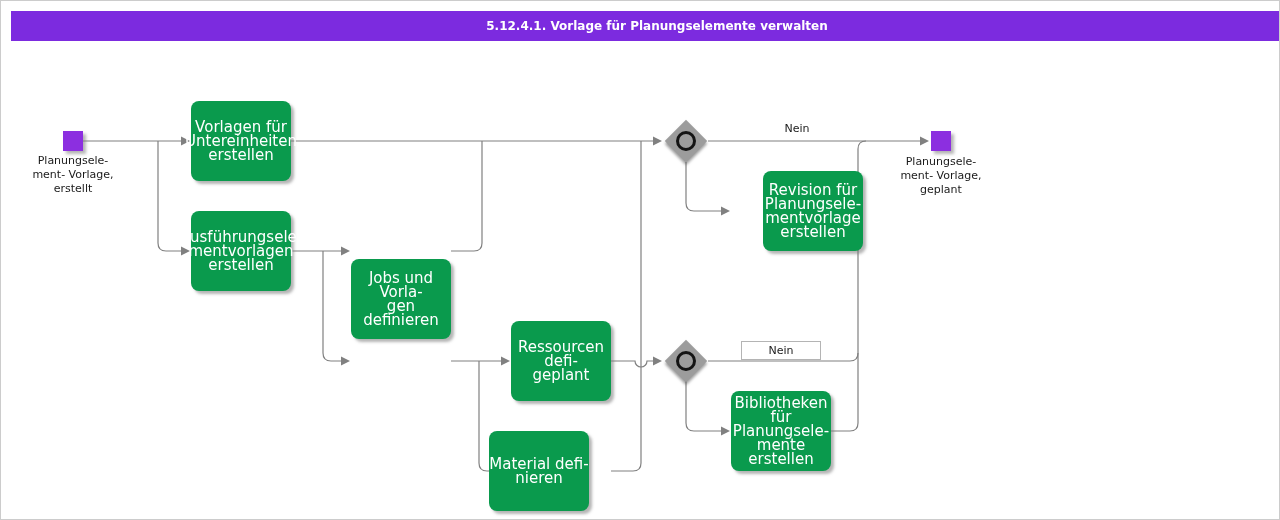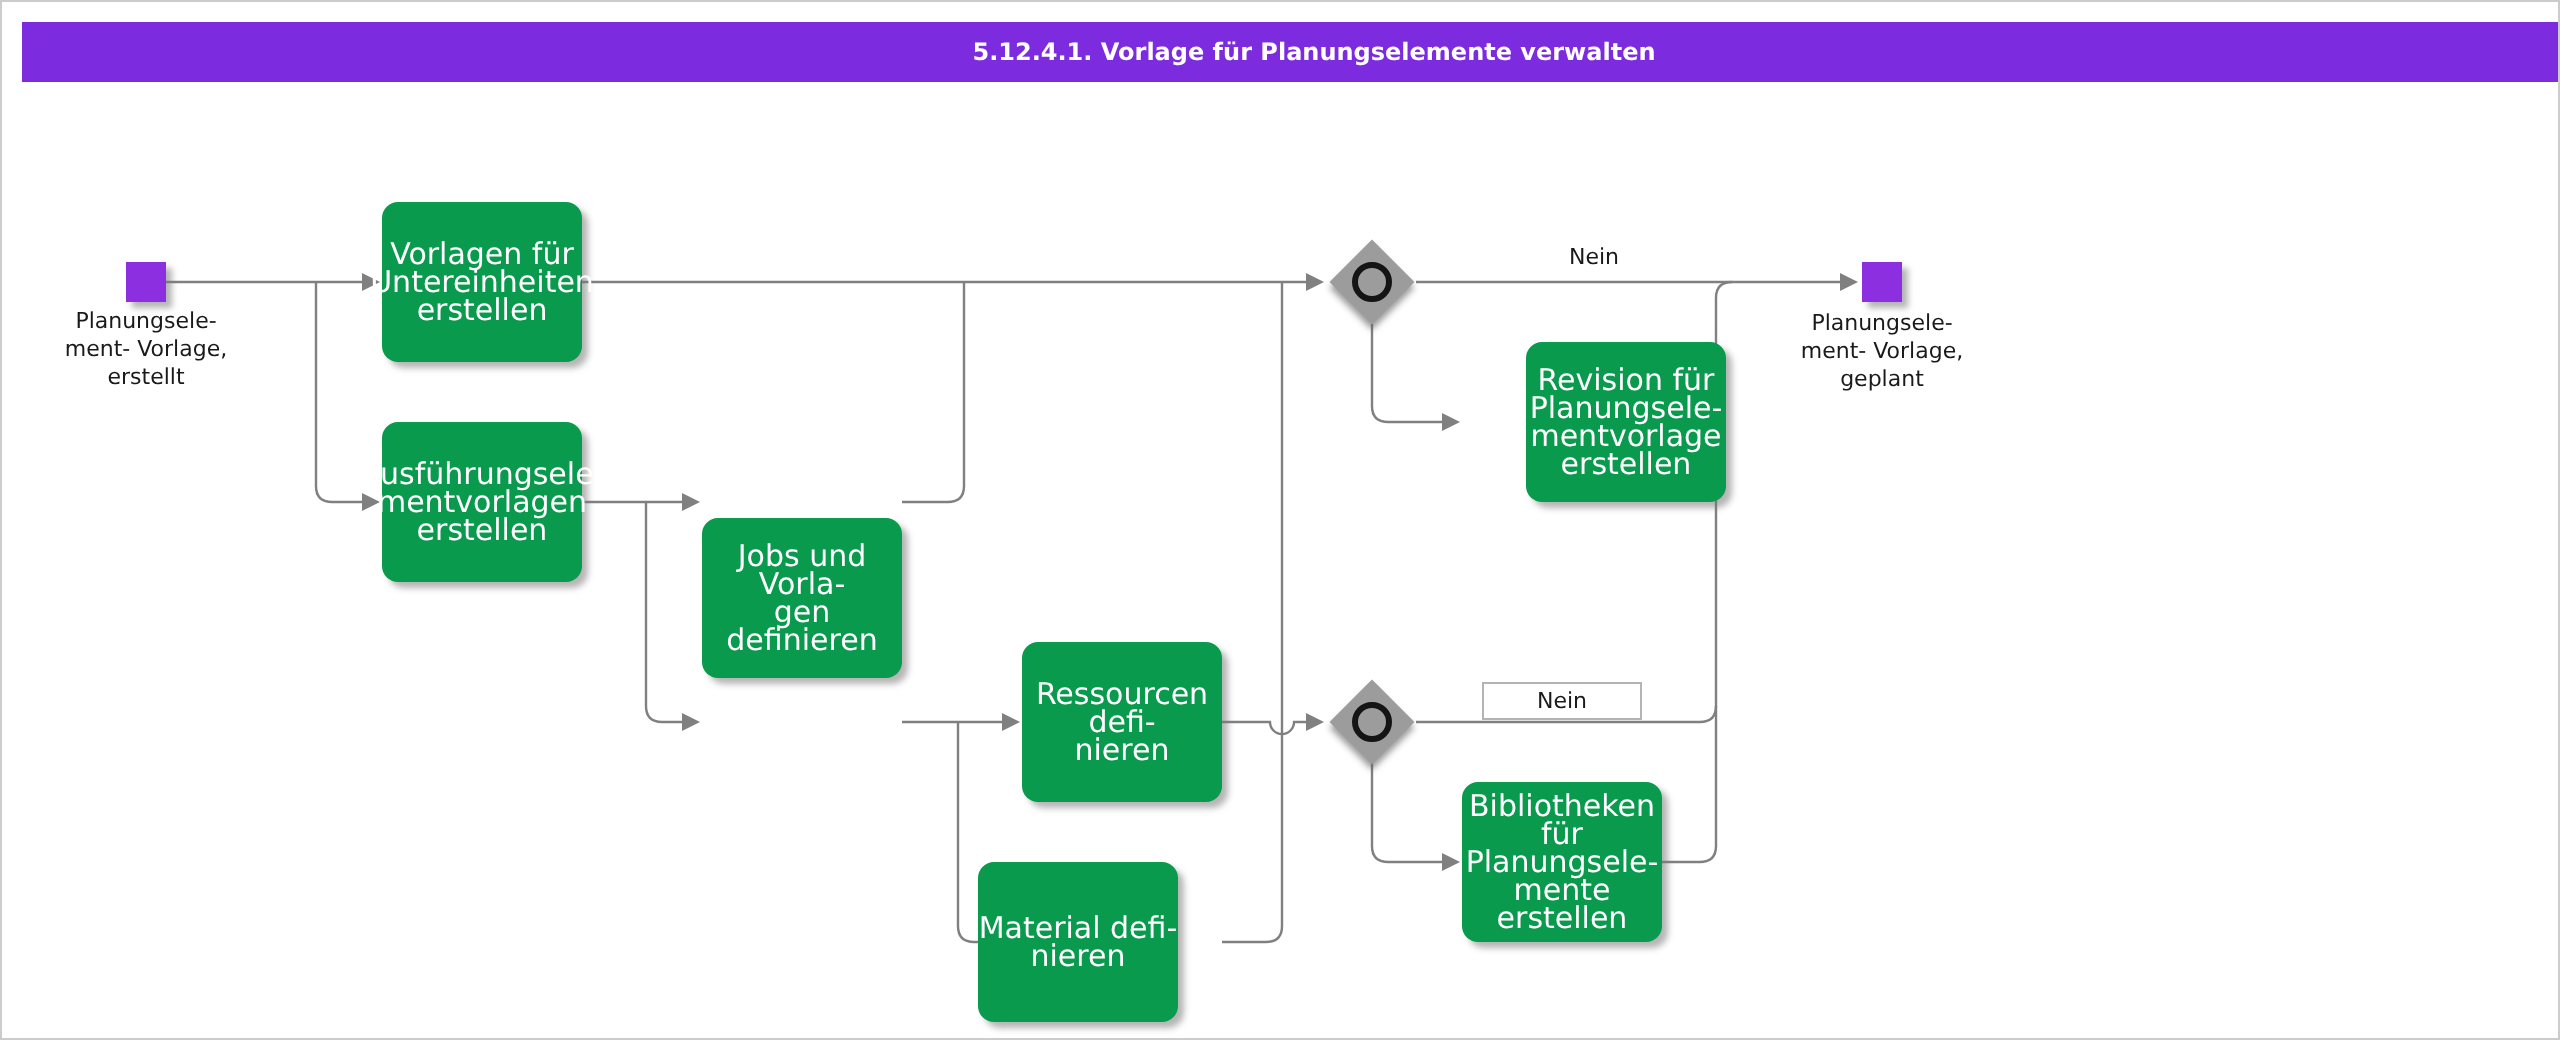--- a/index.html
+++ b/index.html
@@ -98,21 +98,21 @@
 
   <div class="task" style="left:190px;top:100px;">Vorlagen für
 Untereinheiten
 erstellen</div>
   <div class="task" style="left:190px;top:210px;">Ausführungsele-
 mentvorlagen
 erstellen</div>
   <div class="task" style="left:350px;top:210px;margin-top:48px;">Jobs und Vorla-
 gen definieren</div>
   <div class="task" style="left:510px;top:320px;">Ressourcen defi-
-nieren</div>
+geplant</div>
   <div class="task" style="left:488px;top:430px;">Material defi-
 nieren</div>
   <div class="task" style="left:730px;top:170px;margin-left:32px;">Revision für
 Planungsele-
 mentvorlage
 erstellen</div>
   <div class="task" style="left:730px;top:390px;">Bibliotheken für
 Planungsele-
 mente erstellen</div>
 

